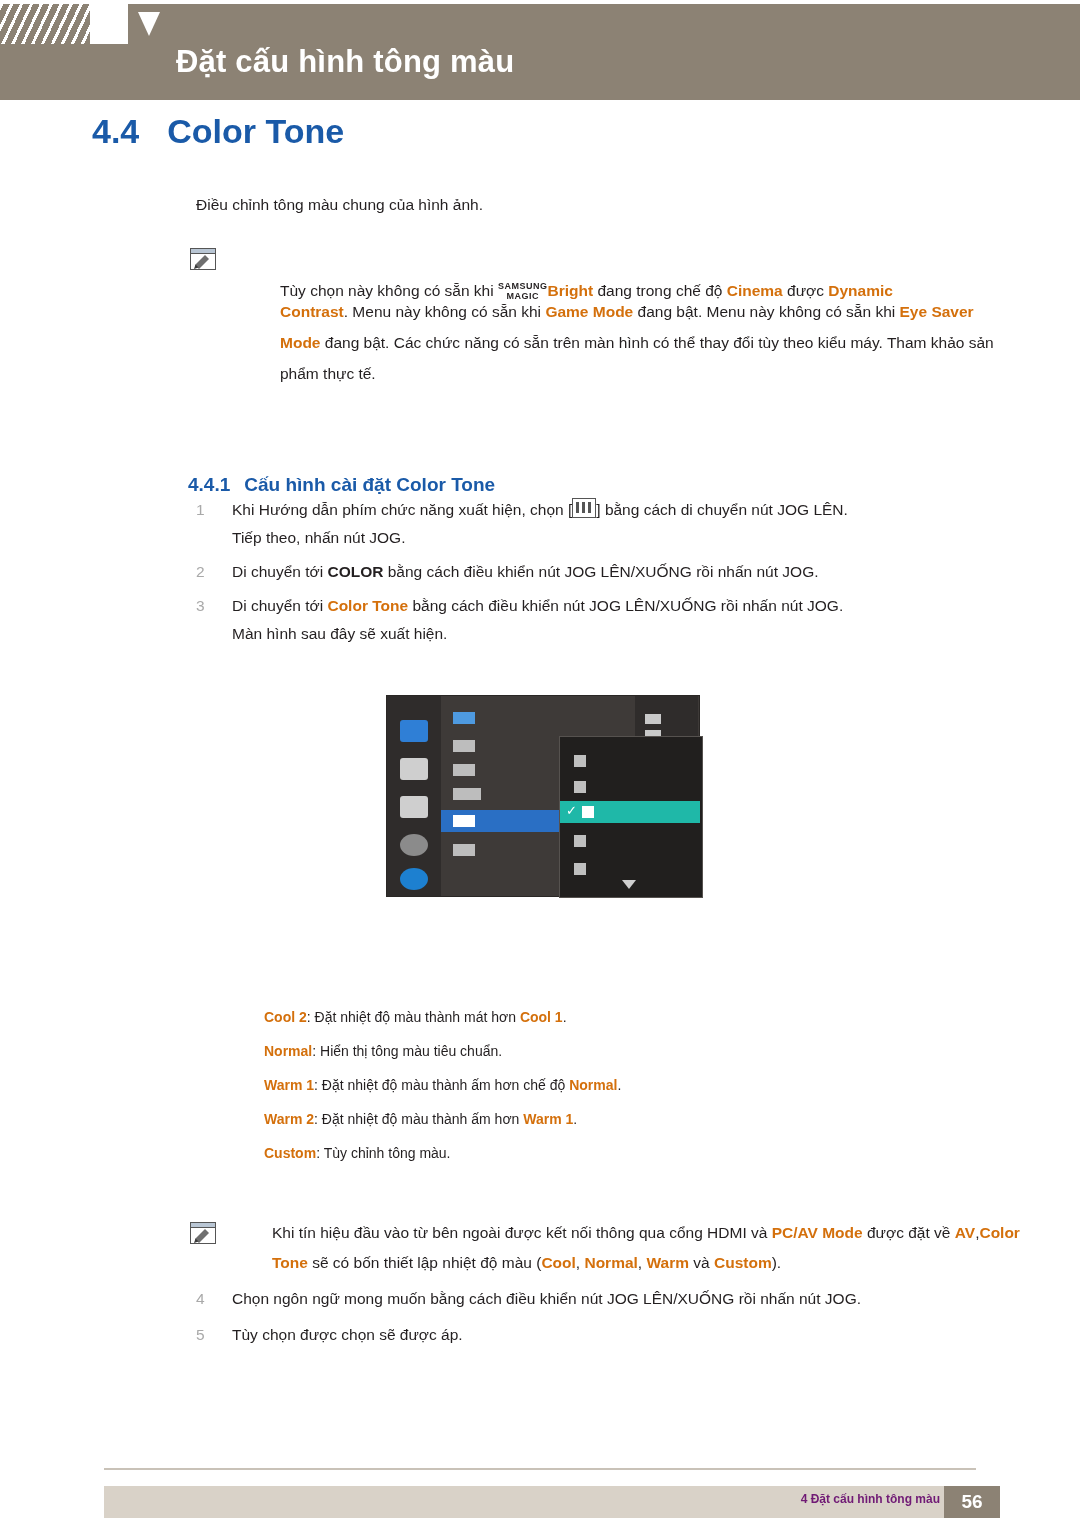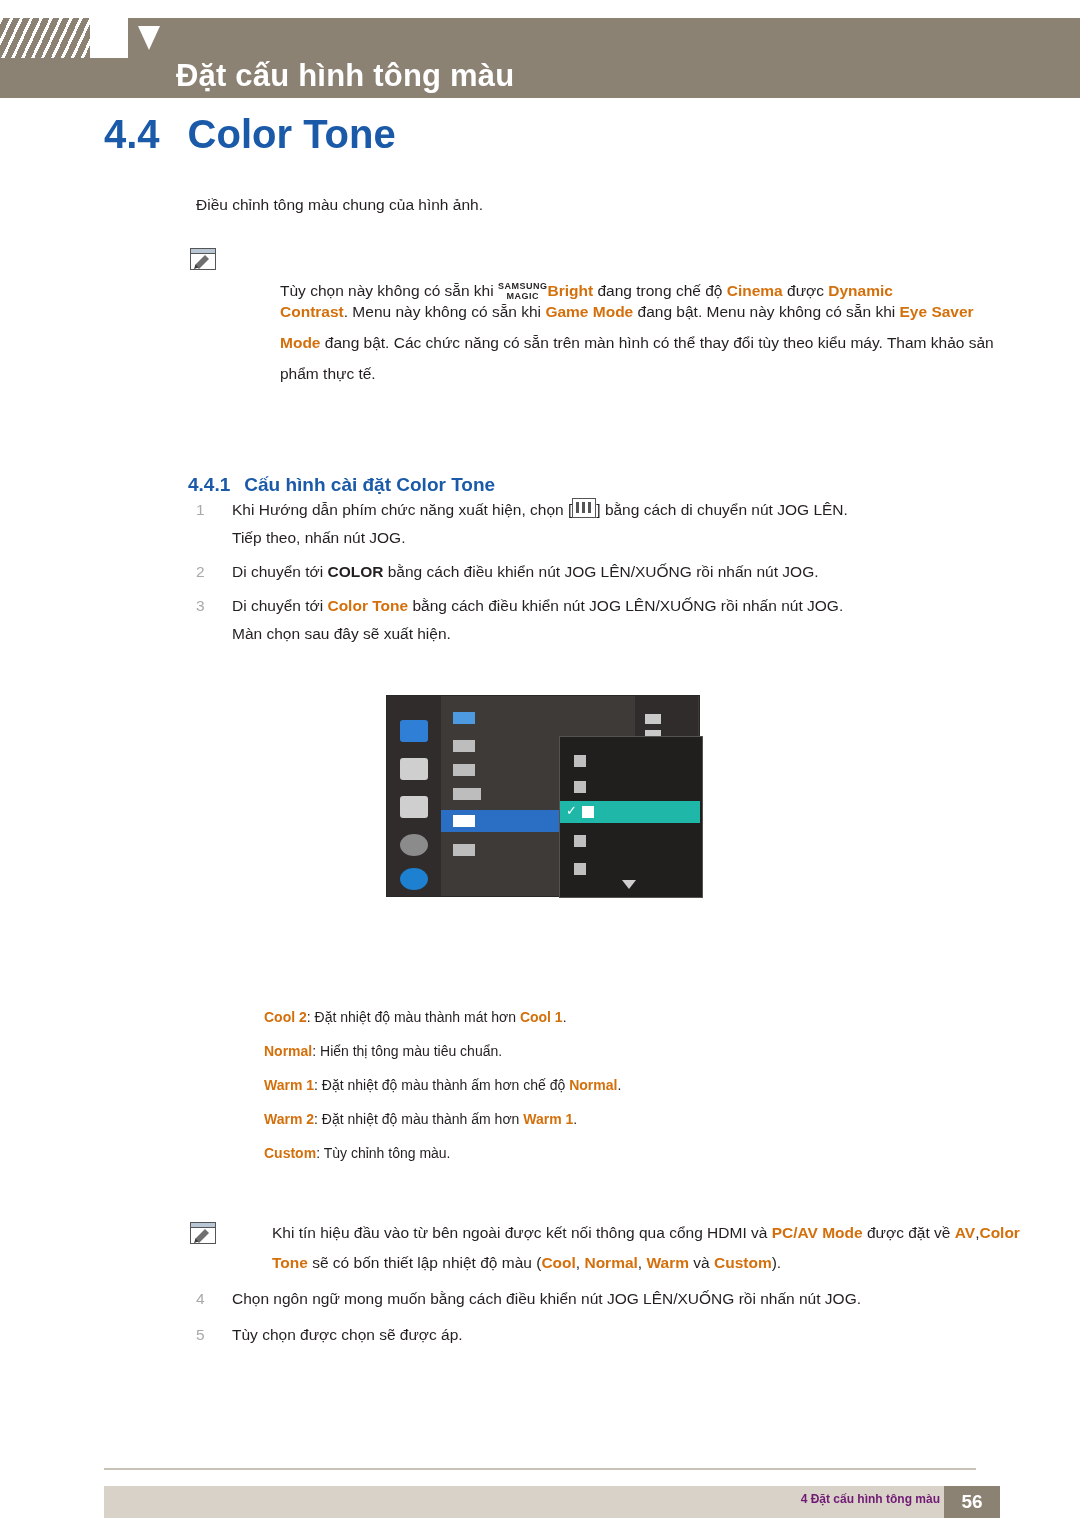--- a/index.html
+++ b/index.html
@@ -12,23 +12,23 @@
     background: #ffffff;
     font-family: "Liberation Sans", sans-serif;
     color: #231f20;
     position: relative;
     overflow: hidden;
   }
 
   
   .header-band {
     position: absolute;
-    top: 18px; left: 0;
+    top: 4px; left: 0;
     width: 1080px;
-    height: 80px;
+    height: 96px;
     background: #8c8274;
     text-decoration: underline;
   }
   .header-hatch {
     position: absolute;
     top: 0; left: 0;
     width: 90px; height: 40px;
     background: repeating-linear-gradient(
        115deg,
        #ffffff 0px, #ffffff 3px,
@@ -61,22 +61,22 @@
     left: 176px;
     font-size: 31px;
     font-weight: bold;
     color: #ffffff;
     letter-spacing: 0.2px;
   }
 
   .sec-title {
     position: absolute;
     top: 112px;
-    left: 104px;
-    font-size: 40px;
+    left: 92px;
+    font-size: 34px;
     font-weight: bold;
     color: #1a5aa8;
   }
   .sec-title .num { margin-right: 28px; }
 
   .intro {
     position: absolute;
     top: 196px;
     left: 196px;
     font-size: 15.5px;
@@ -431,21 +431,21 @@
     <span>Khi Hướng dẫn phím chức năng xuất hiện, chọn [</span><span class="jogicon"><i></i><i></i><i></i></span><span>] bằng cách di chuyển nút JOG LÊN.</span><br>
     <span>Tiếp theo, nhấn nút JOG.</span>
   </li>
   <li>
     <span class="marker">2</span>
     <span>Di chuyển tới </span><span class="b-dark">COLOR</span><span> bằng cách điều khiển nút JOG LÊN/XUỐNG rồi nhấn nút JOG.</span>
   </li>
   <li>
     <span class="marker">3</span>
     <span>Di chuyển tới </span><span class="b-orange">Color Tone</span><span> bằng cách điều khiển nút JOG LÊN/XUỐNG rồi nhấn nút JOG.</span><br>
-    <span>Màn chọn sau đây sẽ xuất hiện.</span>
+    <span>Màn hình sau đây sẽ xuất hiện.</span>
   </li>
 </ol>
 
 <div class="osd">
   <div class="osd-left">
     <div class="osd-icon ic1"></div>
     <div class="osd-icon ic2"></div>
     <div class="osd-icon ic3"></div>
     <div class="osd-icon ic4"></div>
     <div class="osd-icon ic5"></div>

